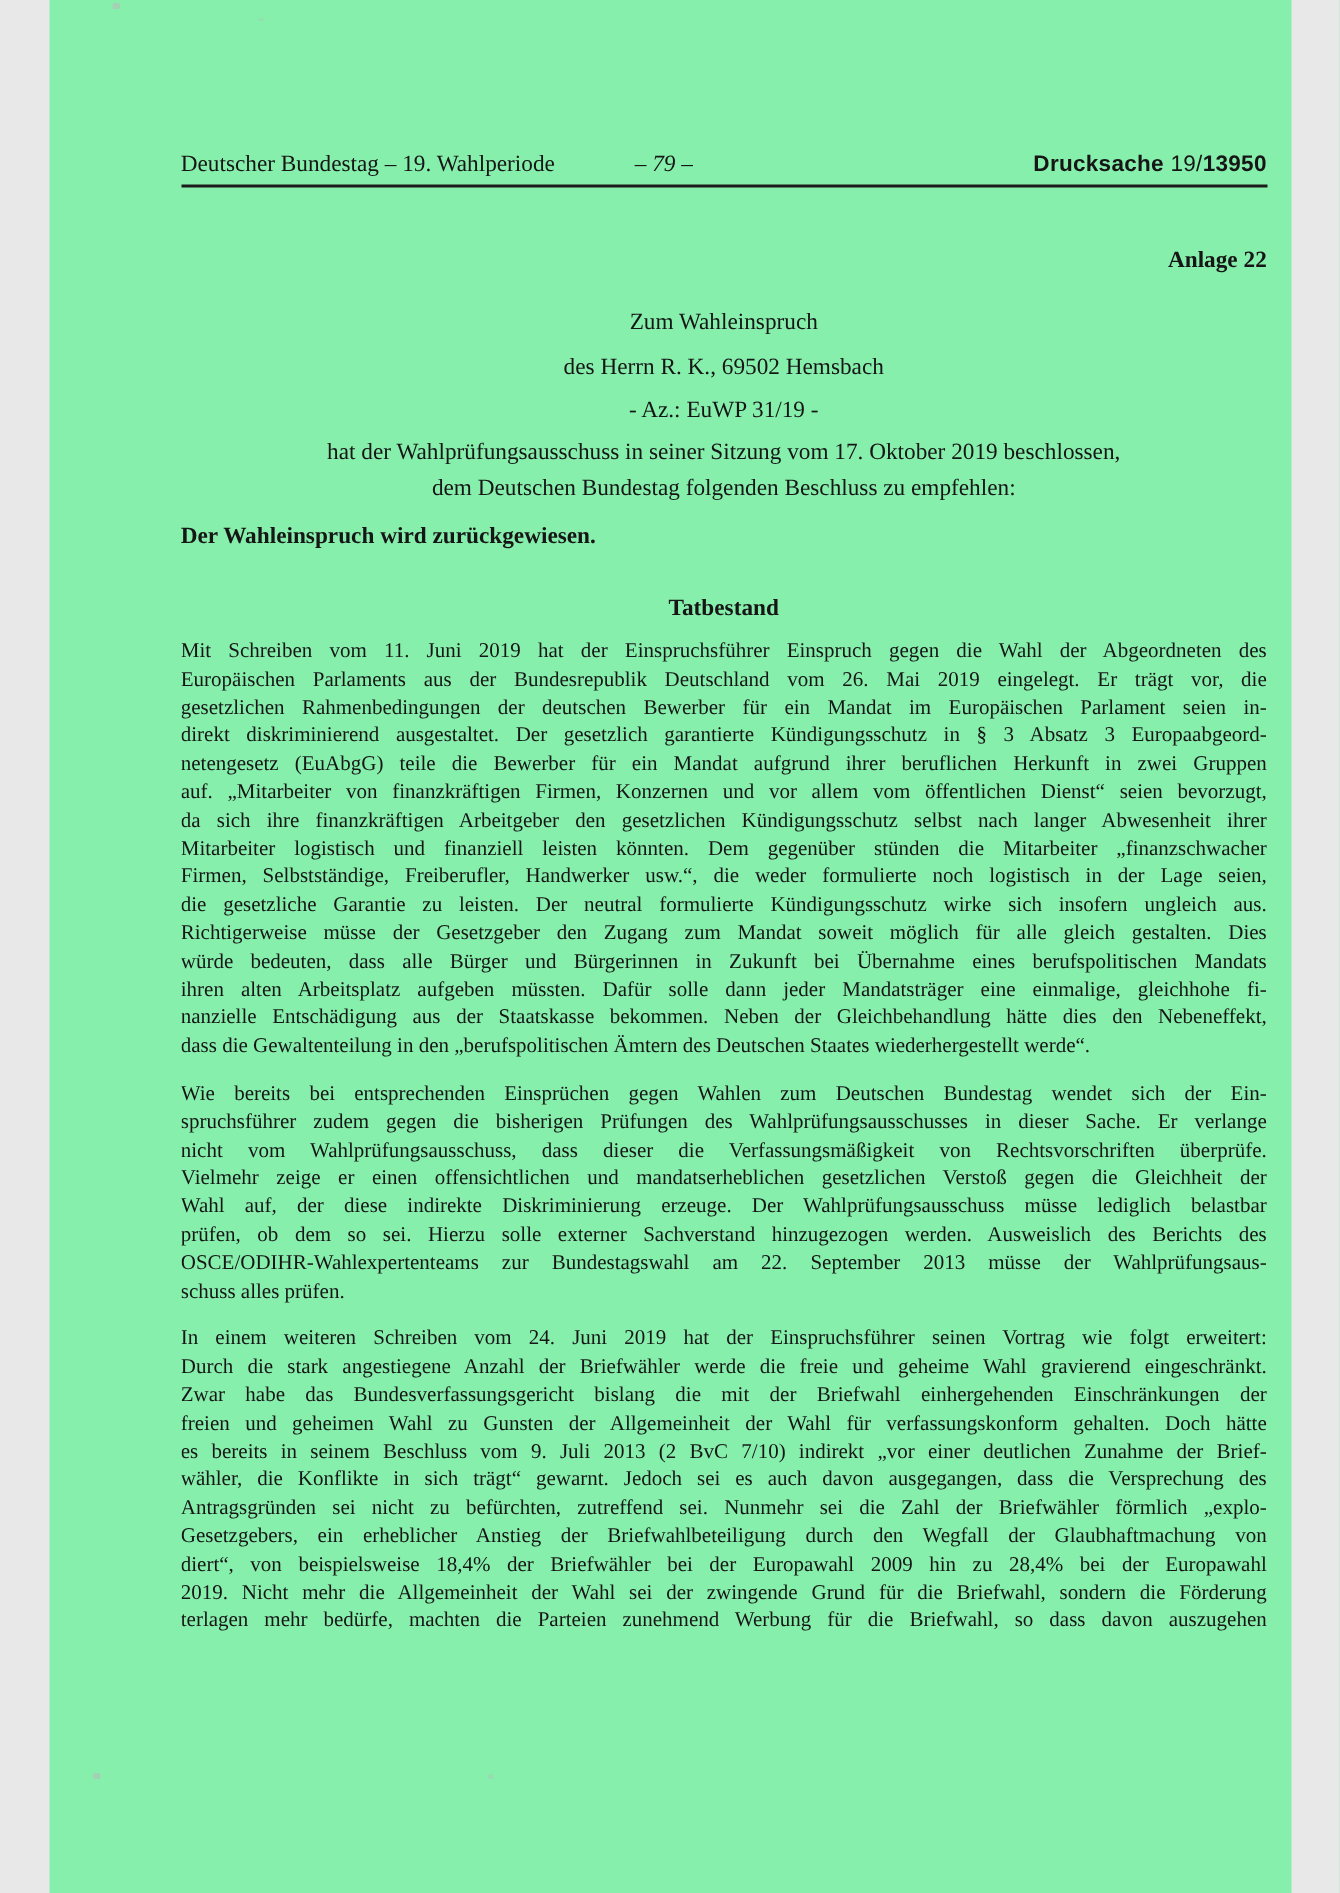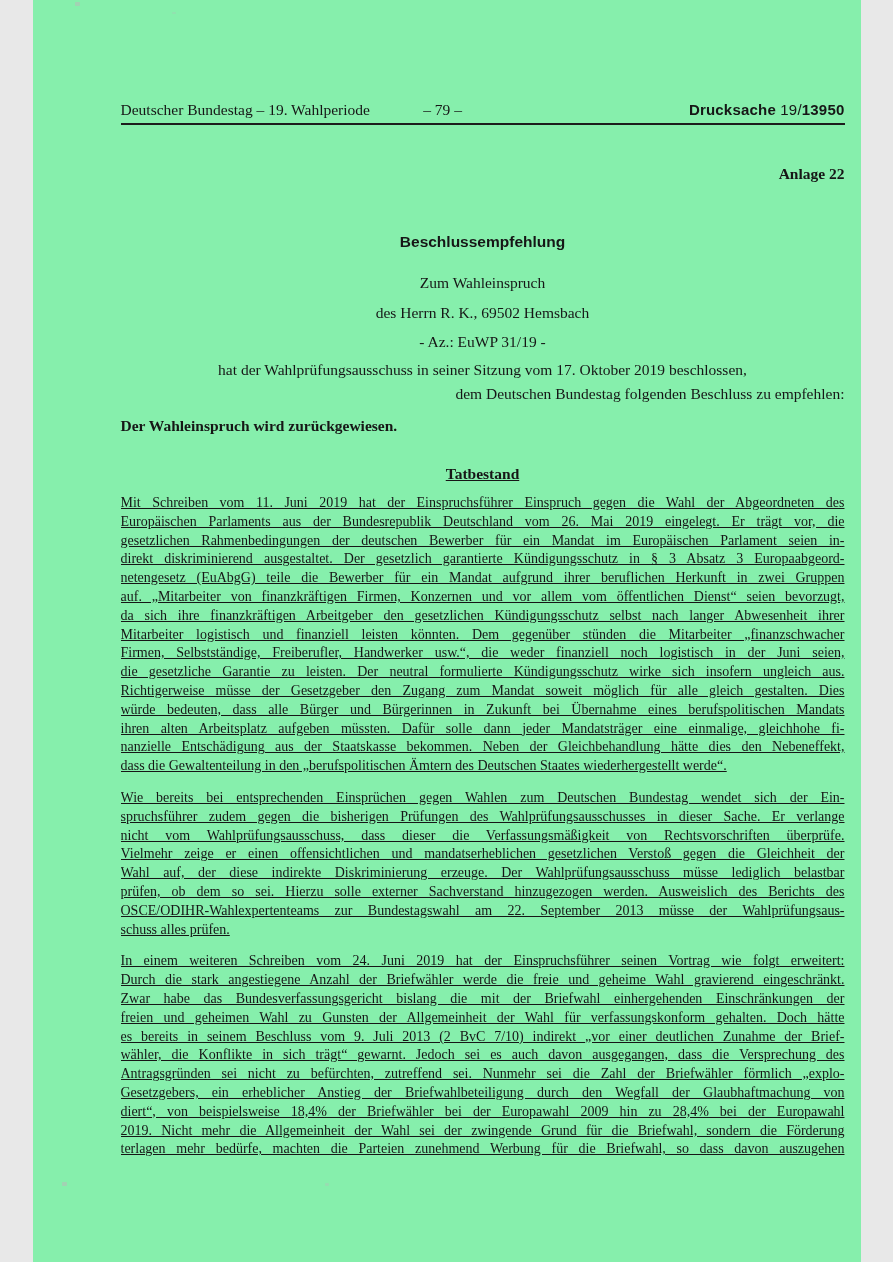--- a/index.html
+++ b/index.html
@@ -20,21 +20,21 @@
     width: 724px;
   }
   
   .header {
     display: flex;
     align-items: baseline;
     margin-top: 101px;
     font-size: 15.5px;
   }
   .header .h-left  { flex: 1 1 0; text-align: left; }
-  .header .h-page  { flex: 0 0 auto; text-align: center; transform: translateX(-40px); }
+  .header .h-page  { flex: 0 0 auto; text-align: center; transform: translateX(-40px); font-style: italic; }
   .header .h-right { flex: 1 1 0; text-align: right;
     font-family: "Liberation Sans", sans-serif;
     font-size: 15px; letter-spacing: 0.2px;
   }
   .header .h-right .bold { font-weight: bold; }
   .rule {
     border: none;
     border-top: 2px solid #1c1c1c;
     margin: 4px 0 0 0;
   }
@@ -51,42 +51,40 @@
     font-family: "Liberation Sans", sans-serif;
     font-weight: bold;
     font-size: 15.5px;
     margin-top: 50px;
   }
   .t-line { text-align: center; font-size: 15.5px; }
   .t-line.l0 { margin-top: 23px; }
   .t-line.l1 { margin-top: 12px; }
   .t-line.l2 { margin-top: 11px; }
   .t-line.l3 { margin-top: 10px; text-align: center; }
-  .t-line.l4 { margin-top: 6px; text-align: right; }
+  .t-line.l4 { margin-top: 6px; }
   .decision {
     text-align: left;
     font-weight: bold;
     font-size: 15.5px;
     margin-top: 14px;
   }
   .section-heading {
     text-align: center;
     font-weight: bold;
     font-size: 15.5px;
     margin-top: 30px;
-    text-decoration: underline;
   }
   
   .body-text { margin-top: 11px; }
   .para {
     font-size: 14px;
     line-height: 18.8px;
     margin: 0 0 13px 0;
     overflow: hidden;
-    text-decoration: underline;
   }
   .para .line { text-align: justify; text-align-last: justify; white-space: normal; }
   .para .line:last-child { text-align-last: left; }
   .para.justify-last .line:last-child { text-align-last: justify; }
   
   .speck {
     position: absolute;
     background: #b9b9b9;
     border-radius: 1px;
     opacity: 0.55;
@@ -110,21 +108,20 @@
 
     <div class="header">
       <span class="h-left">Deutscher Bundestag – 19. Wahlperiode</span>
       <span class="h-page">– 79 –</span>
       <span class="h-right"><span class="bold">Drucksache</span>&nbsp;<span>19/</span><span class="bold">13950</span></span>
     </div>
     <hr class="rule">
 
     <div class="annex">Anlage 22</div>
 
-    <div class="doc-title">Beschlussempfehlung</div>
 
     <div class="t-line l0">Zum Wahleinspruch</div>
     <div class="t-line l1">des Herrn R. K., 69502 Hemsbach</div>
     <div class="t-line l2">- Az.: EuWP 31/19 -</div>
     <div class="t-line l3">hat der Wahlprüfungsausschuss in seiner Sitzung vom 17. Oktober 2019 beschlossen,</div>
     <div class="t-line l4">dem Deutschen Bundestag folgenden Beschluss zu empfehlen:</div>
 
     <div class="decision">Der Wahleinspruch wird zurückgewiesen.</div>
 
     <div class="section-heading">Tatbestand</div>
@@ -132,21 +129,21 @@
     <div class="body-text">
       <div class="para">
           <div class="line">Mit Schreiben vom 11. Juni 2019 hat der Einspruchsführer Einspruch gegen die Wahl der Abgeordneten des</div>
           <div class="line">Europäischen Parlaments aus der Bundesrepublik Deutschland vom 26. Mai 2019 eingelegt. Er trägt vor, die</div>
           <div class="line">gesetzlichen Rahmenbedingungen der deutschen Bewerber für ein Mandat im Europäischen Parlament seien in-</div>
           <div class="line">direkt diskriminierend ausgestaltet. Der gesetzlich garantierte Kündigungsschutz in § 3 Absatz 3 Europaabgeord-</div>
           <div class="line">netengesetz (EuAbgG) teile die Bewerber für ein Mandat aufgrund ihrer beruflichen Herkunft in zwei Gruppen</div>
           <div class="line">auf. „Mitarbeiter von finanzkräftigen Firmen, Konzernen und vor allem vom öffentlichen Dienst“ seien bevorzugt,</div>
           <div class="line">da sich ihre finanzkräftigen Arbeitgeber den gesetzlichen Kündigungsschutz selbst nach langer Abwesenheit ihrer</div>
           <div class="line">Mitarbeiter logistisch und finanziell leisten könnten. Dem gegenüber stünden die Mitarbeiter „finanzschwacher</div>
-          <div class="line">Firmen, Selbstständige, Freiberufler, Handwerker usw.“, die weder finanziell noch logistisch in der Juni seien,</div>
+          <div class="line">Firmen, Selbstständige, Freiberufler, Handwerker usw.“, die weder formulierte noch logistisch in der Lage seien,</div>
           <div class="line">die gesetzliche Garantie zu leisten. Der neutral formulierte Kündigungsschutz wirke sich insofern ungleich aus.</div>
           <div class="line">Richtigerweise müsse der Gesetzgeber den Zugang zum Mandat soweit möglich für alle gleich gestalten. Dies</div>
           <div class="line">würde bedeuten, dass alle Bürger und Bürgerinnen in Zukunft bei Übernahme eines berufspolitischen Mandats</div>
           <div class="line">ihren alten Arbeitsplatz aufgeben müssten. Dafür solle dann jeder Mandatsträger eine einmalige, gleichhohe fi-</div>
           <div class="line">nanzielle Entschädigung aus der Staatskasse bekommen. Neben der Gleichbehandlung hätte dies den Nebeneffekt,</div>
           <div class="line">dass die Gewaltenteilung in den „berufspolitischen Ämtern des Deutschen Staates wiederhergestellt werde“.</div>
         </div>
       <div class="para">
           <div class="line">Wie bereits bei entsprechenden Einsprüchen gegen Wahlen zum Deutschen Bundestag wendet sich der Ein-</div>
           <div class="line">spruchsführer zudem gegen die bisherigen Prüfungen des Wahlprüfungsausschusses in dieser Sache. Er verlange</div>

